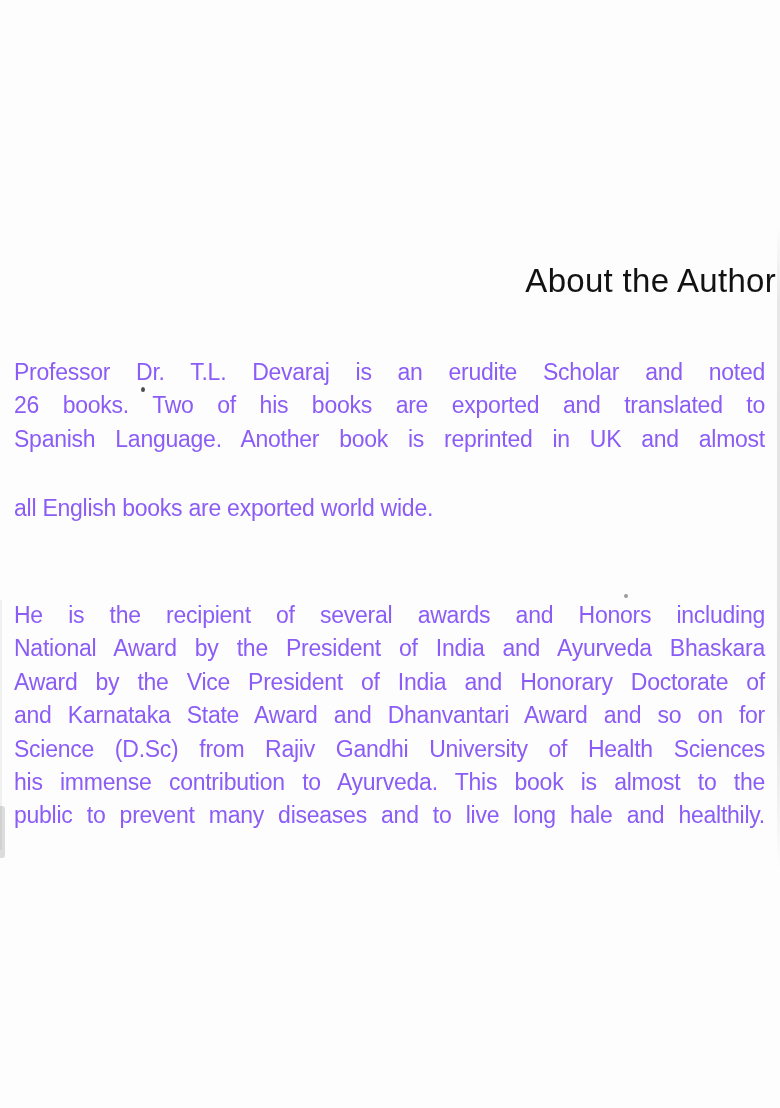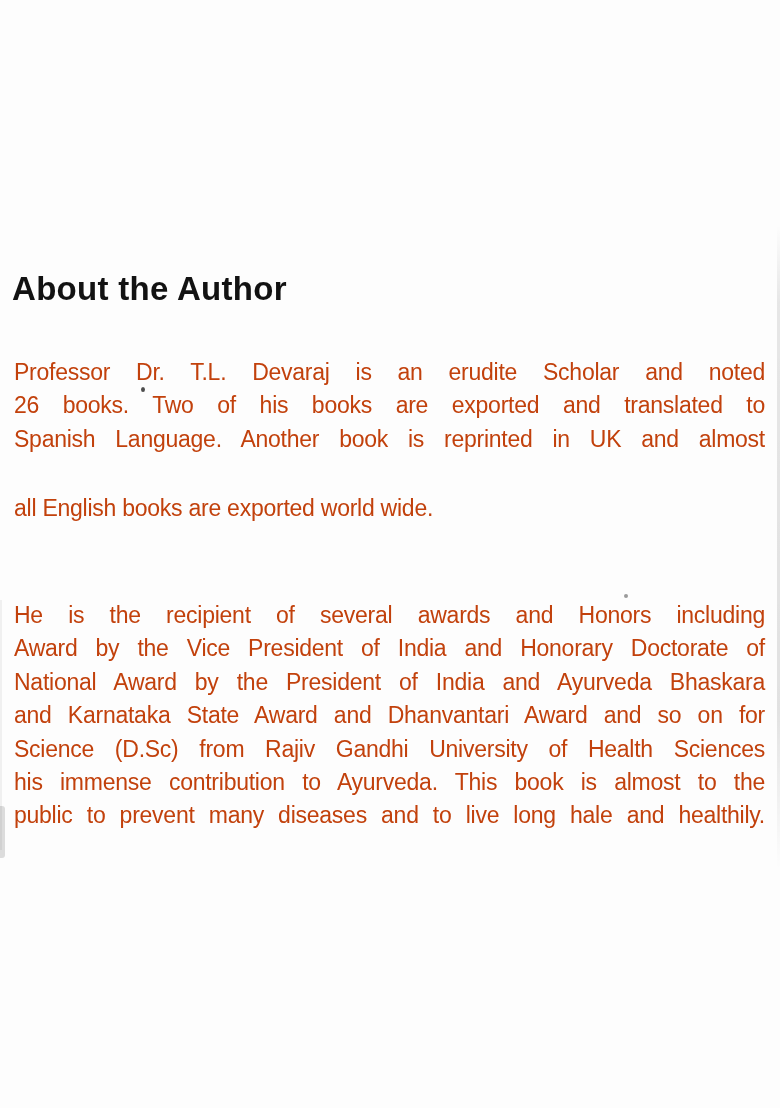--- a/index.html
+++ b/index.html
@@ -9,33 +9,33 @@
     height: 1108px;
     background: #fdfdfd;
     font-family: "Liberation Sans", sans-serif;
     overflow: hidden;
   }
   .title {
     position: absolute;
     top: 256px;
     left: 0;
     right: 0;
-    margin: 12px;
-    text-align: left;
+    margin: 4px;
+    text-align: right;
     font-size: 33px;
     line-height: 42px;
-    font-weight: 700;
+    font-weight: 400;
     color: #121212;
     letter-spacing: 0.3px;
   }
   .para {
     position: absolute;
     left: 14px;
     right: 15px;
-    color: #c2410c;
+    color: #8b5cf6;
     font-size: 23px;
     line-height: 33.4px;
     letter-spacing: -0.25px;
   }
   .para .line {
     text-align: justify;
     text-align-last: justify;
   }
   .para .line.left-last {
     text-align-last: left;
@@ -79,22 +79,22 @@
 
   <div class="para para1">
     <div class="line">Professor Dr. T.L. Devaraj is an erudite Scholar and noted</div>
     <div class="line">26 books. Two of his books are exported and translated to</div>
     <div class="line">Spanish Language. Another book is reprinted in UK and almost</div>
     <div class="line left-last">all English books are exported world wide.</div>
   </div>
 
   <div class="para para2">
     <div class="line">He is the recipient of several awards and Honors including</div>
+    <div class="line">National Award by the President of India and Ayurveda Bhaskara</div>
     <div class="line">Award by the Vice President of India and Honorary Doctorate of</div>
-    <div class="line">National Award by the President of India and Ayurveda Bhaskara</div>
     <div class="line">and Karnataka State Award and Dhanvantari Award and so on for</div>
     <div class="line">Science (D.Sc) from Rajiv Gandhi University of Health Sciences</div>
     <div class="line">his immense contribution to Ayurveda. This book is almost to the</div>
     <div class="line">public to prevent many diseases and to live long hale and healthily.</div>
   </div>
 
   <span class="artifact stray-dot-1"></span>
   <span class="artifact stray-dot-2"></span>
   <span class="artifact edge-line-right"></span>
   <span class="artifact edge-line-left"></span>

